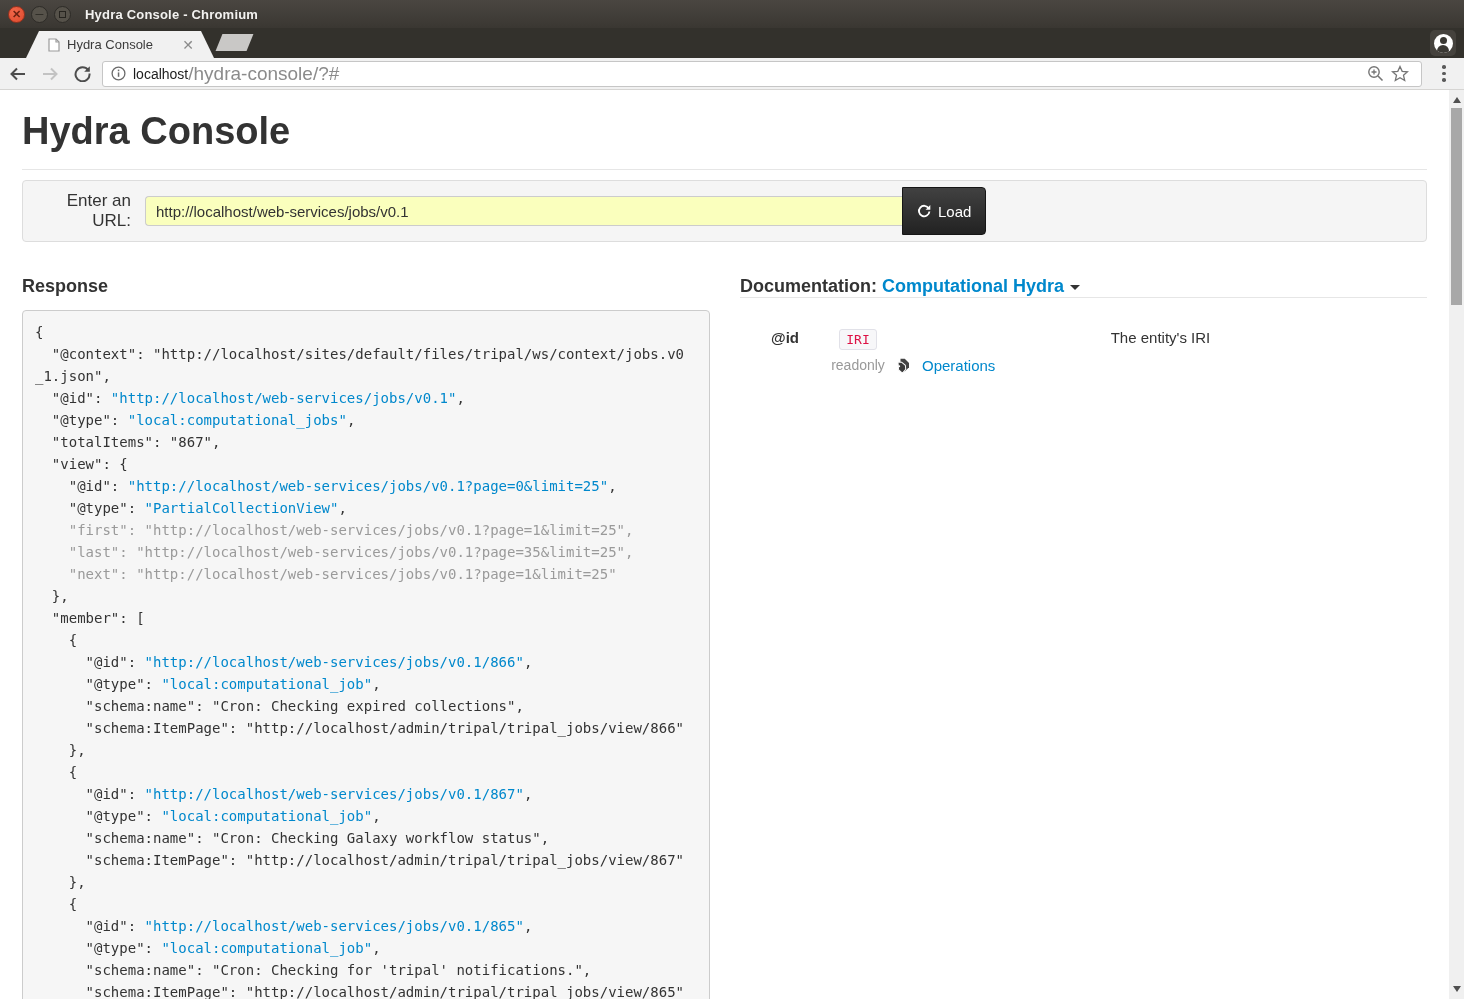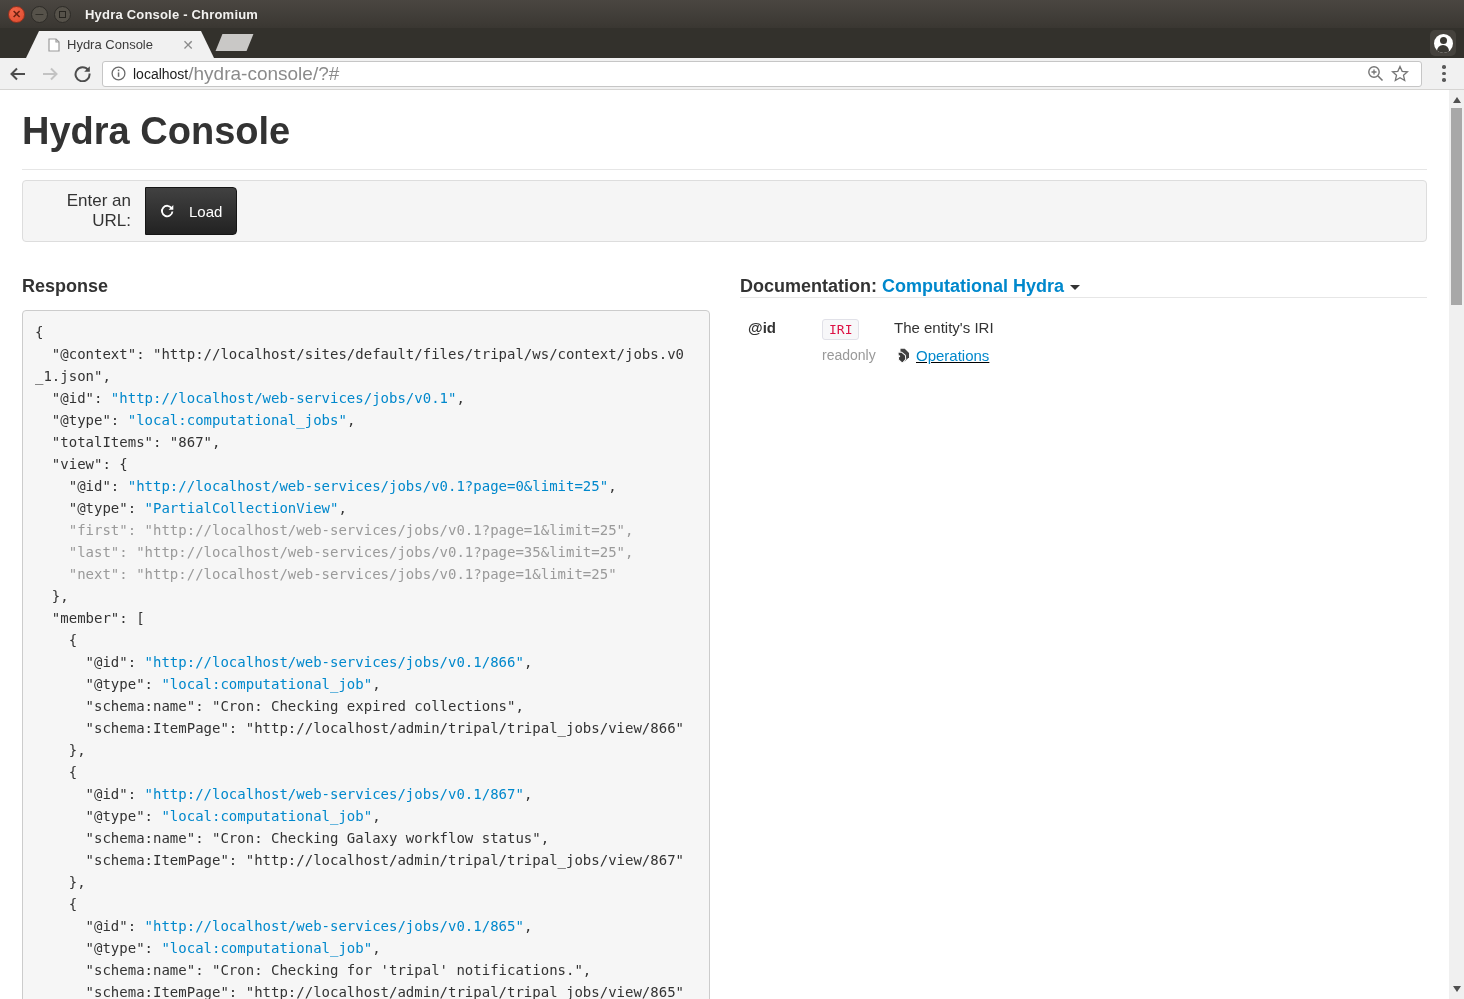--- a/index.html
+++ b/index.html
@@ -49,47 +49,47 @@
 
   h1.pagetitle { font-size:38px; line-height:42px; font-weight:bold; color:#333; margin:20px 0 17px 0; }
   hr.rule { border:none; border-top:1px solid #e6e6e6; margin:0; }
 
   .well { margin-top:10px; background:#f5f5f5; border:1px solid #ddd; border-radius:4px; padding:6px 10px; }
   .urlform { display:flex; align-items:center; }
   .urlform label { width:112px; text-align:right; padding-right:14px; font-size:17px; color:#333; }
   .api-input { width:757px; height:30px; background:#faffbd; border:1px solid #ccc; border-right:none;
     border-radius:4px 0 0 4px; padding:0 10px; font-size:15px; color:#333; font-family:"Liberation Sans",sans-serif; outline:none; }
   .load-btn { height:48px; padding:0 14px; background:linear-gradient(#414141,#222); border:1px solid #161616;
-    border-radius:0 4px 4px 0; color:#fff; font-size:15px; display:flex; align-items:center; gap:15px; cursor:pointer; }
+    border-radius:0 4px 4px 0; color:#fff; font-size:15px; display:flex; align-items:center; gap:7px; cursor:pointer; }
 
   .cols { display:flex; margin-top:34px; }
   .col-left { width:688px; flex:none; }
   .col-right { flex:1; margin-left:30px; }
   .colhead { font-size:18px; font-weight:bold; color:#333; }
   .doc-class-link { color:#0088cc; text-decoration:none; font-weight:bold; }
   .caret { display:inline-block; width:0; height:0; margin-left:6px; vertical-align:middle;
     border-left:5px solid transparent; border-right:5px solid transparent; border-top:5px solid #333; }
 
   .jsonpre { margin-top:13px; background:#f6f6f6; border:1px solid #ccc; border-radius:4px;
     padding:10px 12px; font-family:"DejaVu Sans Mono", monospace; font-size:14px; line-height:22px;
     height:720px; overflow:hidden; }
   .json-line { white-space:pre; }
   .tok-plain { color:#333; }
   .tok-link { color:#0088cc; cursor:pointer; }
   .tok-muted { color:#9a9a9a; }
 
   .docdesc { font-size:15px; color:#333; margin-top:15px; }
   .doc-rule { margin-top:14px; }
-  .proprow { display:grid; grid-template-columns:74px 72px auto; column-gap:0; row-gap:7px; margin-top:21px; padding-left:8px; }
+  .proprow { display:grid; grid-template-columns:74px 72px auto; column-gap:0; row-gap:7px; margin-top:31px; padding-left:8px;text-align:center; }
   .prop-name { font-weight:bold; font-size:15px; color:#333; }
   .iri-badge { display:inline-block; font-family:"DejaVu Sans Mono", monospace; font-size:13px; color:#dd1144;
     background:#f7f7f9; border:1px solid #e1e1e8; border-radius:3px; padding:2px 6px; }
   .prop-desc { font-size:15px; color:#333; }
   .prop-readonly { font-size:14px; color:#999; }
-  .ops { display:flex; align-items:center; gap:5px;text-decoration:underline; }
+  .ops { display:flex; align-items:center; gap:11px; }
   .ops a { color:#0088cc; font-size:15px; text-decoration:none; }
 
   
   .scrollbar { position:absolute; right:0; top:0; width:15px; height:100%; background:#f0f0f0; }
   .sb-up { position:absolute; left:3.5px; top:7px; width:0; height:0;
     border-left:4.5px solid transparent; border-right:4.5px solid transparent; border-bottom:6px solid #505050; }
   .sb-down { position:absolute; left:3.5px; bottom:7px; width:0; height:0;
     border-left:4.5px solid transparent; border-right:4.5px solid transparent; border-top:6px solid #505050; }
   .sb-thumb { position:absolute; left:2px; top:18px; width:11px; height:197px; background:#a8a8a8; }
 
@@ -171,20 +171,21 @@
   </div>
 
   <div class="page">
     <div class="content">
       <h1 class="pagetitle">Hydra Console</h1>
       <hr class="rule">
 
       <div class="well">
         <div class="urlform">
           <label>Enter an URL:</label>
+          <input class="api-input" type="text" value="http://localhost/web-services/jobs/v0.1" style="">
           <button class="load-btn">
             <svg width="14" height="14" viewBox="0 0 16 16">
               <path d="M13.4 5.0 A6 6 0 1 0 14.2 8.6" fill="none" stroke="#fff" stroke-width="2.1"></path>
               <polygon points="15.2,1.2 15.2,6.6 9.8,6.6" fill="#fff"></polygon>
             </svg>
             <span>Load</span>
           </button>
         </div>
       </div>
 

